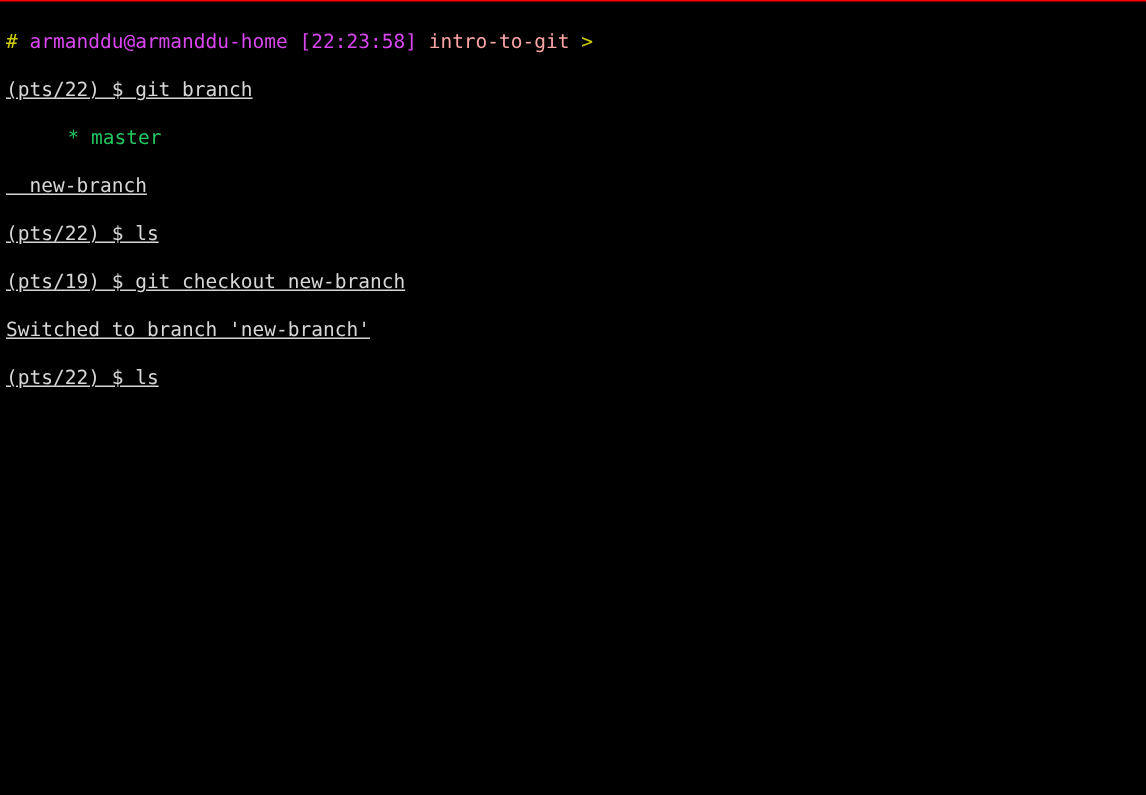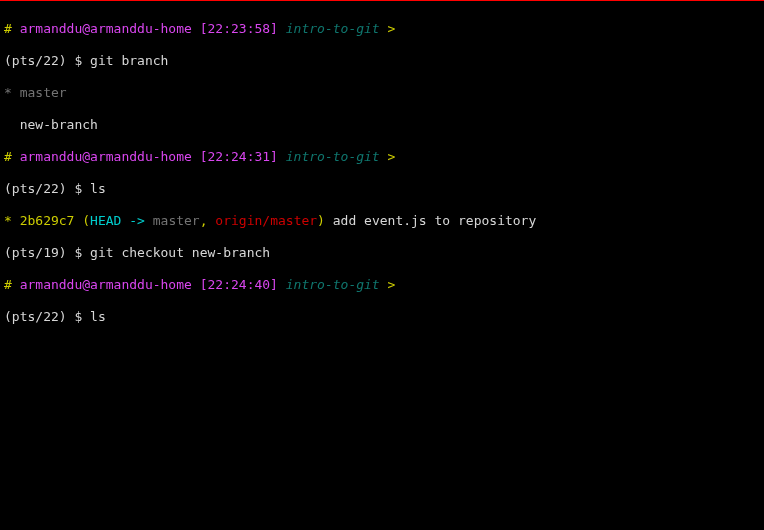--- a/index.html
+++ b/index.html
@@ -16,41 +16,39 @@
     line-height: 16px;
     color: #d7d7d7;
     padding: 4px 4px;
     border-top: 1px solid #ff0000;
     white-space: pre;
     background: #000;
   }
   .line { white-space: pre; }
   .hash   { color: #cdcd00; }          
   .user   { color: #d946ef; }          
-  .path   { color: #0f766e; font-style: italic; }          
+  .path   { color: #fca5a5; }          
   .chev   { color: #cdcd00; }          
-  .plain  { color: #d7d7d7; }
+  .plain  { color: #d7d7d7; text-decoration: underline; }
   .yl     { color: #cdcd00; }
   .cy     { color: #00cdcd; }
-  .gr     { color: #737373; }
+  .gr     { color: #22c55e; margin-left: 41px; }
   .rd     { color: #cd0000; }
 </style>
 </head>
 <body>
 
 <div class="terminal">
 <div class="line"><span class="hash"># </span><span class="user">armanddu@armanddu-home </span><span class="user">[22:23:58] </span><span class="path">intro-to-git </span><span class="chev">&gt;</span></div>
 <div class="line plain">(pts/22) $ git branch</div>
 <div class="line"><span class="gr">* master</span></div>
 <div class="line plain">  new-branch</div>
-<div class="line"><span class="hash"># </span><span class="user">armanddu@armanddu-home </span><span class="user">[22:24:31] </span><span class="path">intro-to-git </span><span class="chev">&gt;</span></div>
 <div class="line plain">(pts/22) $ ls</div>
-<div class="line"><span class="yl">* </span><span class="yl">2b629c7 </span><span class="yl">(</span><span class="cy">HEAD -&gt; </span><span class="gr">master</span><span class="yl">, </span><span class="rd">origin/master</span><span class="yl">) </span><span class="plain">add event.js to repository</span></div>
 <div class="line plain">(pts/19) $ git checkout new-branch</div>
-<div class="line"><span class="hash"># </span><span class="user">armanddu@armanddu-home </span><span class="user">[22:24:40] </span><span class="path">intro-to-git </span><span class="chev">&gt;</span></div>
+<div class="line plain">Switched to branch 'new-branch'</div>
 <div class="line plain">(pts/22) $ ls</div>
 
 
 
 
 
 
 
 
 

